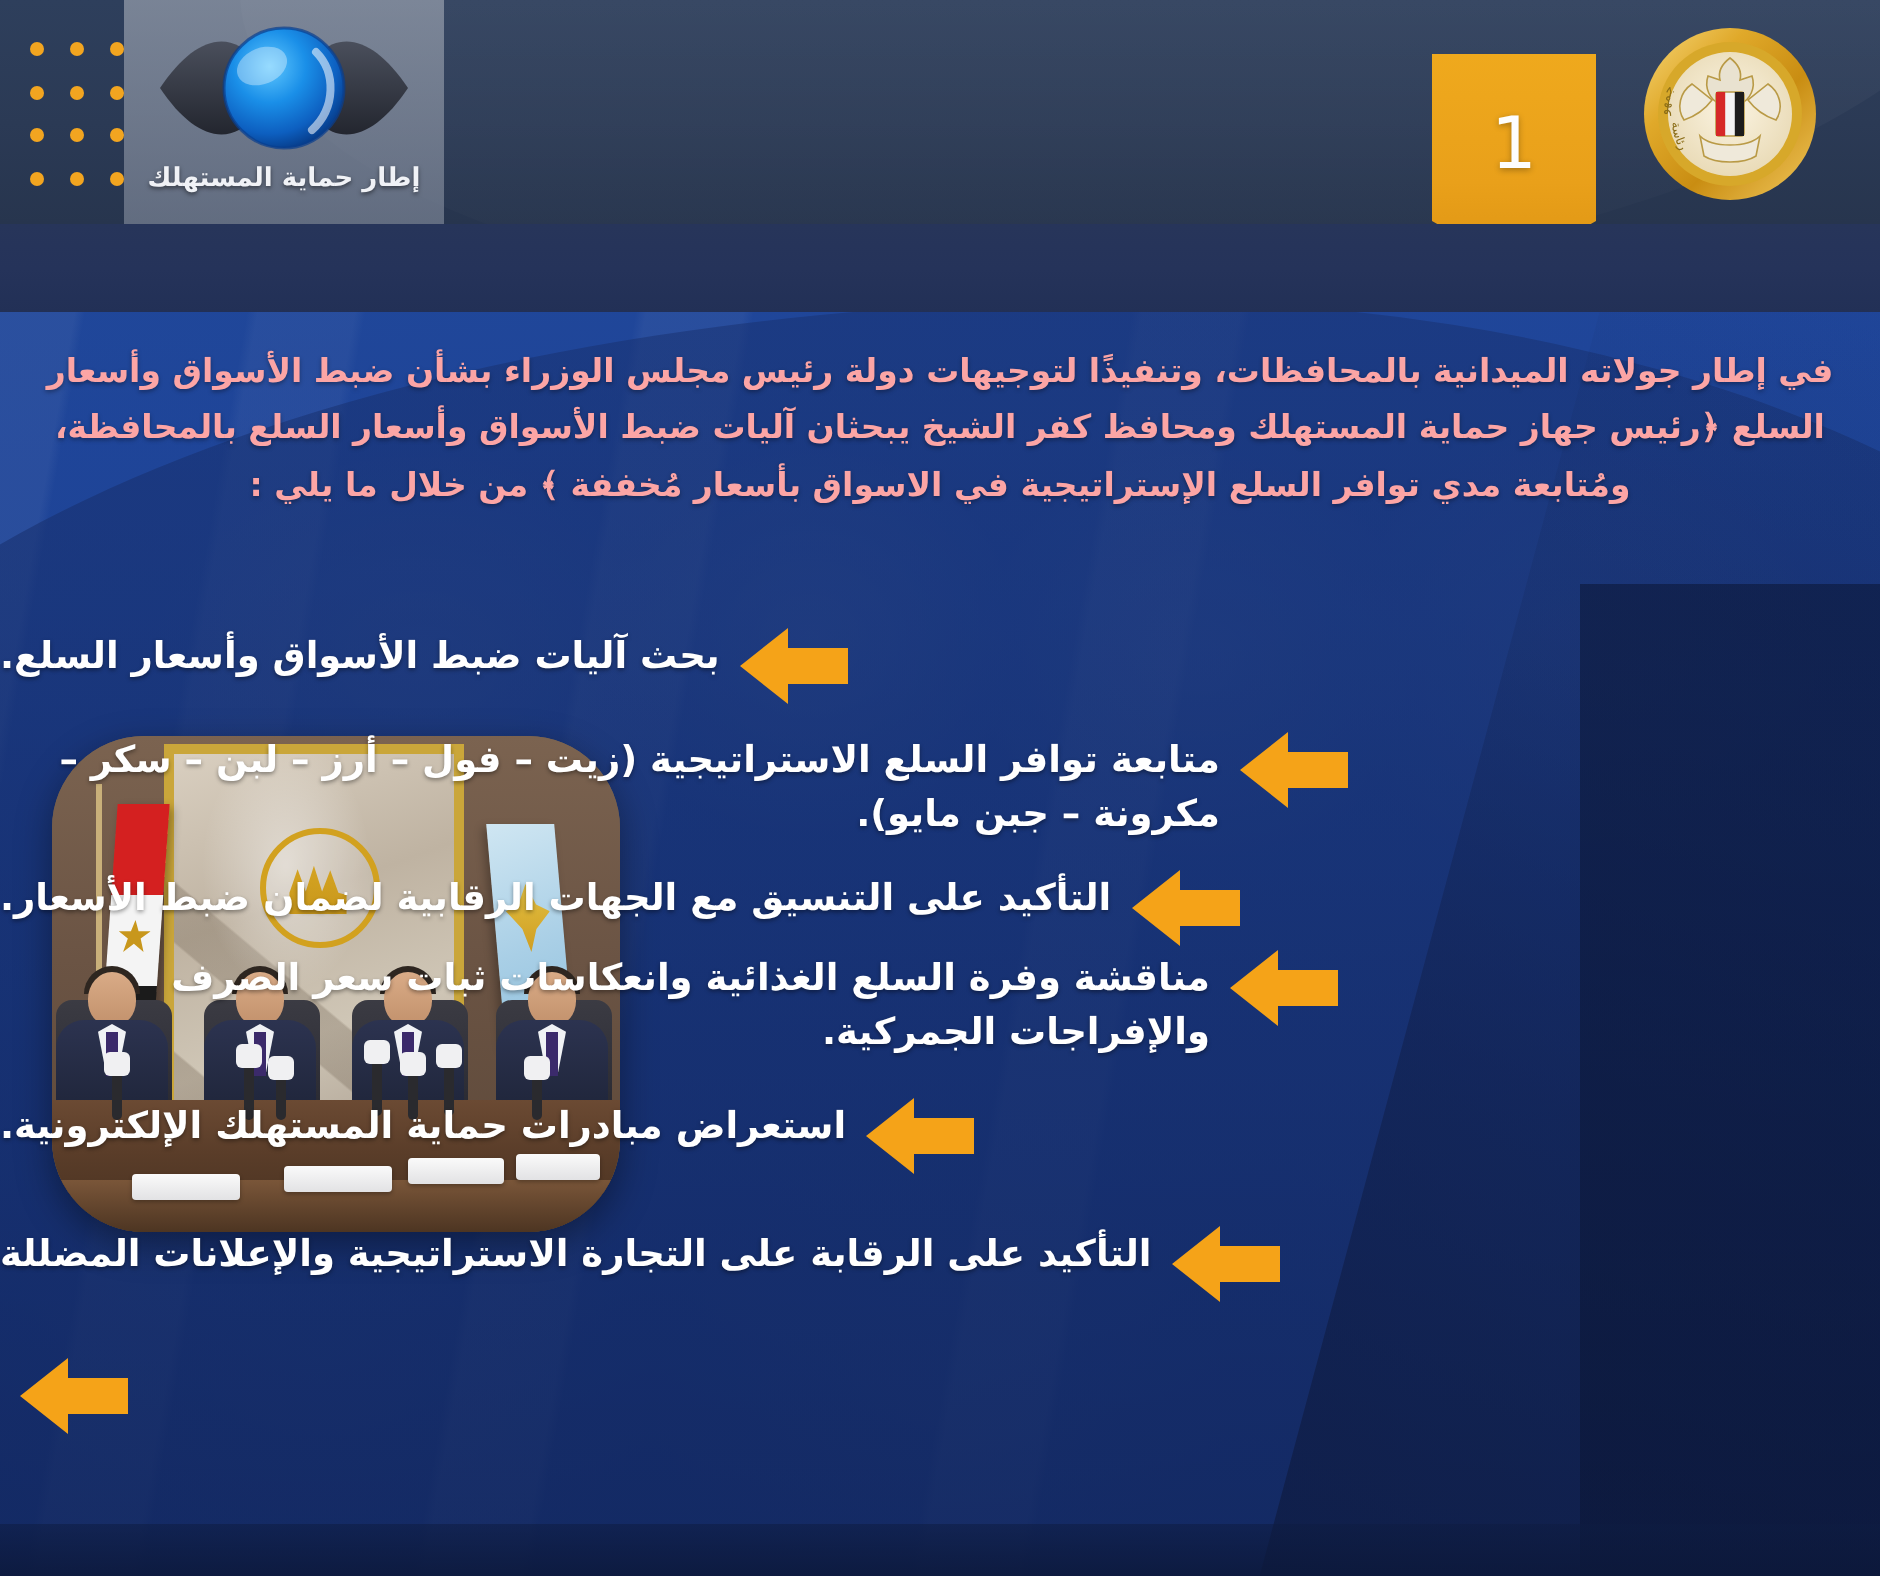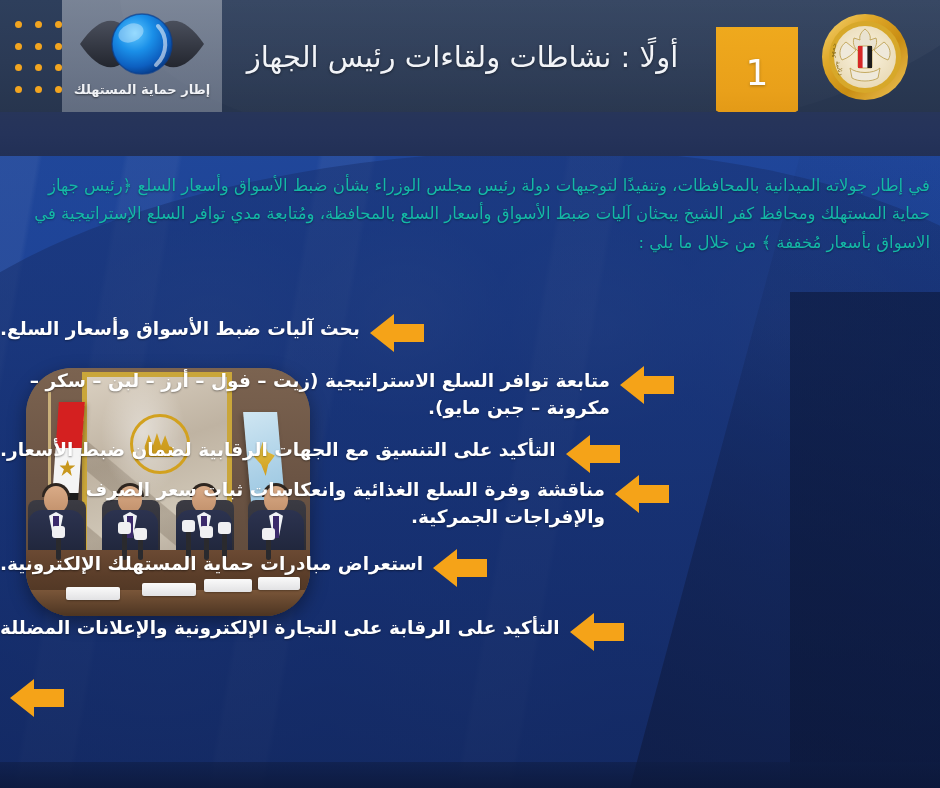--- a/index.html
+++ b/index.html
@@ -115,22 +115,22 @@
   }
   .subtitle{
     position:absolute;right:300px;top:120px;width:420px;text-align:center;
     color:#f5b31c;font-size:19px;font-weight:700;direction:rtl;
     text-shadow:0 1px 2px rgba(0,0,0,.4);
   }
 
   
   .intro{
     position:absolute;left:10px;top:172px;width:920px;
-    color:#14b8a6;direction:rtl;
-    font-size:16.5px;font-weight:400;line-height:1.72;
+    color:#fca5a5;direction:rtl;text-align:center;
+    font-size:16.5px;font-weight:700;line-height:1.72;
     text-shadow:0 1px 2px rgba(0,0,0,.35);
   }
   .intro p{margin:0;}
 
   
   .photo{
     position:absolute;left:26px;top:368px;width:284px;height:248px;
     border-radius:46px;overflow:hidden;
     box-shadow:0 6px 18px rgba(0,0,0,.38);
     background:#6f5f52;
@@ -246,21 +246,20 @@
       <path d="M2 36 C22 6 44 4 58 36 C44 68 22 66 2 36 Z" fill="url(#lid)"></path>
       <path d="M126 36 C106 6 84 4 70 36 C84 68 106 66 126 36 Z" fill="url(#lid)"></path>
       <circle cx="64" cy="36" r="30" fill="url(#iris)"></circle>
       <circle cx="64" cy="36" r="30" fill="none" stroke="#0a3f8e" stroke-width="1.5" opacity=".7"></circle>
       <ellipse cx="53" cy="25" rx="13" ry="9" fill="#ffffff" opacity=".35" transform="rotate(-22 53 25)"></ellipse>
       <path d="M80 18 C90 28 90 46 78 57" stroke="#ffffff" stroke-width="4" fill="none" opacity=".55" stroke-linecap="round"></path>
     </svg>
   </div>
   <div class="logo-caption">إطار حماية المستهلك</div>
 
-  <div class="header-title">أولًا : نشاطات ولقاءات رئيس الجهاز</div>
 
   <div class="ribbon">
     <div class="ribbon-num">1</div>
   </div>
 
   <div class="emblem">
     <svg width="90" height="90" viewBox="0 0 90 90">
       <defs>
         <linearGradient id="goldring" x1="0" y1="0" x2="1" y2="1">
           <stop offset="0%" stop-color="#f6d77a"></stop>
@@ -411,21 +410,21 @@
       </span>
       <span class="b-text">استعراض مبادرات حماية المستهلك الإلكترونية.</span>
     </div>
 
     <div class="bullet" style="margin-top:26px">
       <span class="b-arrow">
         <svg width="54" height="38" viewBox="0 0 54 38">
             <path d="M54 10 H24 V0 L0 19 L24 38 V28 H54 Z" fill="#f5a318"></path>
           </svg>
       </span>
-      <span class="b-text">التأكيد على الرقابة على التجارة الإلكترونية والإعلانات المضللة</span>
+      <span class="b-text">التأكيد على الرقابة على التجارة الاستراتيجية والإعلانات المضللة</span>
     </div>
 
     <div class="bullet" style="margin-top:28px">
       <span class="b-arrow">
         <svg width="54" height="38" viewBox="0 0 54 38">
             <path d="M54 10 H24 V0 L0 19 L24 38 V28 H54 Z" fill="#f5a318"></path>
           </svg>
       </span>
     </div>
 

